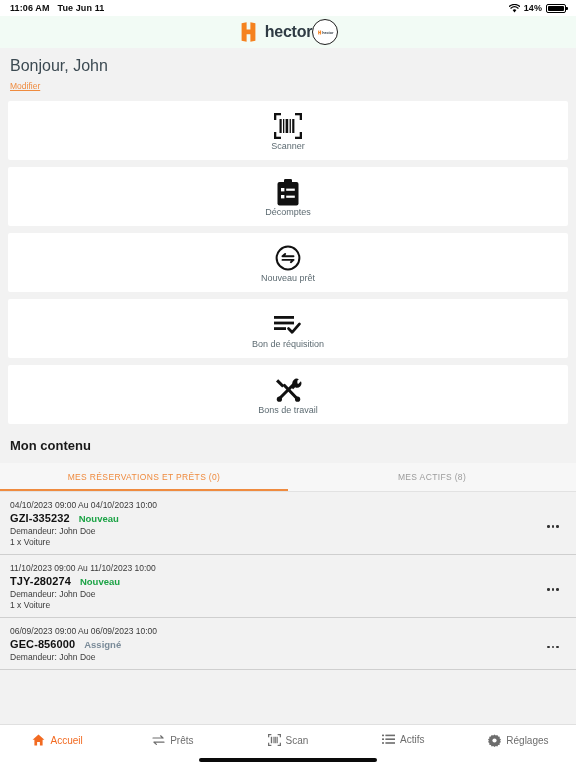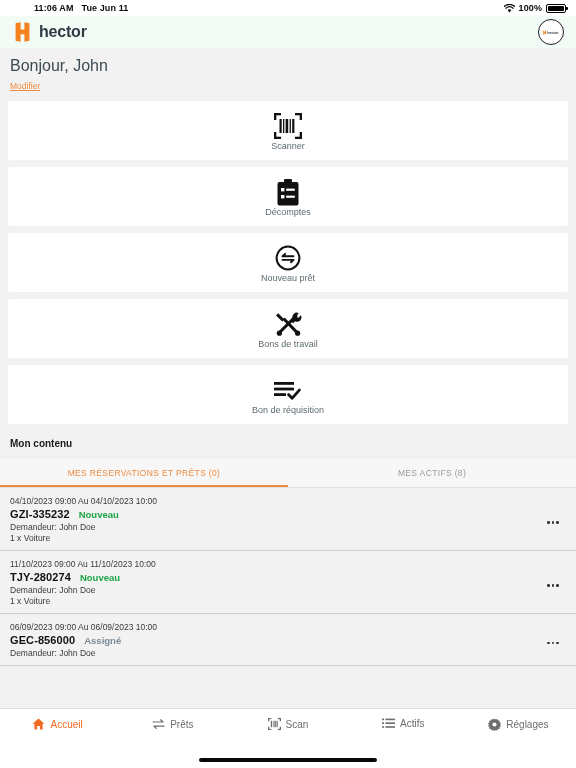--- a/index.html
+++ b/index.html
@@ -16,21 +16,20 @@
     height: 16px;
     background: #ffffff;
     display: flex;
     align-items: center;
     justify-content: space-between;
     padding: 0 10px;
     font-size: 9px;
     font-weight: bold;
     color: #0b0b0b;
     letter-spacing: .1px;
-    margin-left: 24px;
   }
   .sb-left { display: flex; align-items: center; gap: 8px; }
   .sb-right { display: flex; align-items: center; gap: 4px; }
   .wifi-icon { display: inline-block; width: 11px; height: 9px; position: relative; }
   .wifi-icon svg { display: block; }
   .batt {
     width: 20px; height: 9px;
     border: 1px solid #000; border-radius: 2px;
     position: relative; display: inline-block;
   }
@@ -39,21 +38,21 @@
     width: 2px; height: 3px; background: #000; border-radius: 0 1px 1px 0;
   }
   .batt-fill { position: absolute; left: 1px; top: 1px; bottom: 1px; width: 16px; background: #000; border-radius: 1px; }
 
   
   .appheader {
     height: 32px;
     background: #f2fbf5;
     display: flex;
     align-items: center;
-    justify-content: space-between;
+    justify-content: center;
     padding: 0 12px 0 14px;
   }
   .brand { display: flex; align-items: center; gap: 8px; }
   .logo-h { width: 17px; height: 20px; display: block; }
   .brand-name {
     font-size: 16px; font-weight: bold; color: #2f3b44; letter-spacing: -.2px;
   }
   .avatar-btn {
     width: 26px; height: 26px; border-radius: 50%;
     border: 1.4px solid #1d1d1d; background: #ffffff;
@@ -90,21 +89,21 @@
     border-radius: 2px;
     display: flex; flex-direction: column;
     align-items: center; justify-content: space-between;
     padding: 10px 4px 9px 4px;
   }
   .tile-icon { height: 30px; display: flex; align-items: center; justify-content: center; }
   .tile-label { font-size: 9px; color: #5d6b72; text-align: center; }
 
   
   .section-title {
-    font-size: 10px; font-weight: bold; color: #1a1a1a;
+    font-size: 13px; font-weight: bold; color: #1a1a1a;
     padding: 14px 10px 0 10px;
   }
   .tabs {
     display: flex; margin-top: 10px;
     background: #f7f7f7;
     border-bottom: 1px solid #e2e2e2;
   }
   .tab {
     flex: 1 1 0; text-align: center;
     font-size: 8.5px; letter-spacing: .35px;
@@ -134,21 +133,21 @@
   .kebab {
     width: 26px; align-self: center;
     display: flex; align-items: center; justify-content: center;
     gap: 2px; padding-top: 6px;
   }
   .kebab span { width: 2.5px; height: 2.5px; background: #343434; border-radius: 50%; display: block; }
 
   
   .bottomnav {
     position: absolute; left: 0; right: 0; bottom: 0;
-    height: 60px; background: #ffffff;
+    height: 44px; background: #ffffff;
     border-top: 1px solid #e0e0e0;
     display: flex; align-items: flex-start;
     padding-top: 9px;
   }
   .navitem {
     flex: 1 1 0;
     display: flex; align-items: center; justify-content: center; gap: 5px;
     font-size: 10px; color: #6d6d6d;
   }
   .navitem.active { color: #f26a21; }
@@ -167,21 +166,21 @@
     <span>Tue Jun 11</span>
   </div>
   <div class="sb-right">
     <span class="wifi-icon">
       <svg width="11" height="9" viewBox="0 0 11 9">
         <path d="M5.5 8.4 L3.6 6.1 A3 3 0 0 1 7.4 6.1 Z" fill="#000"></path>
         <path d="M1.9 4.2 A5.6 5.6 0 0 1 9.1 4.2" stroke="#000" stroke-width="1.25" fill="none" stroke-linecap="round"></path>
         <path d="M0.4 2.3 A8 8 0 0 1 10.6 2.3" stroke="#000" stroke-width="1.25" fill="none" stroke-linecap="round"></path>
       </svg>
     </span>
-    <span>100%</span>
+    <span>14%</span>
     <span class="batt">
         <span class="batt-fill"></span>
       </span>
   </div>
 </div>
 
 <div class="appheader">
   <div class="brand">
     <span>
       <svg class="logo-h" viewBox="0 0 17 20">
@@ -251,48 +250,48 @@
         <svg width="26" height="26" viewBox="0 0 26 26">
           <circle cx="13" cy="13" r="11.4" fill="none" stroke="#111" stroke-width="2"></circle>
           <path d="M7.5 11.3 h11 M7.5 11.3 l2.6 -2.3 M18.5 14.9 h-11 M18.5 14.9 l-2.6 2.3" stroke="#111" stroke-width="1.9" fill="none" stroke-linecap="round" stroke-linejoin="round"></path>
         </svg>
       </div>
       <div class="tile-label">Nouveau prêt</div>
     </div>
 
     <div class="tile">
       <div class="tile-icon">
-        <svg width="27" height="26" viewBox="0 0 27 26">
-          <g stroke="#111" stroke-width="3.1" stroke-linecap="round">
-            <line x1="4.5" y1="21.5" x2="21" y2="5"></line>
-          </g>
-          <g stroke="#111" stroke-width="3.1" stroke-linecap="round">
-            <line x1="22" y1="21.5" x2="9.5" y2="8.5"></line>
-          </g>
-          <path d="M3.2 2.2 L9.4 8.4 L7.2 10.6 L1 4.4 Z" fill="#111"></path>
-          <path d="M23.8 2.2 a4.4 4.4 0 0 0 -6 5.8 l-2 2 2.3 2.3 2 -2 a4.4 4.4 0 0 0 5.8 -6 l-2.7 2.7 -2.1 -2.1 Z" fill="#111"></path>
-          <circle cx="22.6" cy="22.2" r="2.6" fill="#111"></circle>
-          <circle cx="4.4" cy="22.2" r="2.6" fill="#111"></circle>
-        </svg>
-      </div>
-      <div class="tile-label">Bons de travail</div>
-    </div>
-
-    <div class="tile">
-      <div class="tile-icon">
         <svg width="28" height="22" viewBox="0 0 28 22">
           <g fill="#111">
             <rect x="0" y="3" width="20" height="2.8"></rect>
             <rect x="0" y="8.6" width="20" height="2.8"></rect>
             <rect x="0" y="14.2" width="12" height="2.8"></rect>
           </g>
           <path d="M14.5 15.5 l3.6 3.8 l7.4 -8.4" stroke="#111" stroke-width="2.7" fill="none" stroke-linecap="round" stroke-linejoin="round"></path>
         </svg>
       </div>
       <div class="tile-label">Bon de réquisition</div>
+    </div>
+
+    <div class="tile">
+      <div class="tile-icon">
+        <svg width="27" height="26" viewBox="0 0 27 26">
+          <g stroke="#111" stroke-width="3.1" stroke-linecap="round">
+            <line x1="4.5" y1="21.5" x2="21" y2="5"></line>
+          </g>
+          <g stroke="#111" stroke-width="3.1" stroke-linecap="round">
+            <line x1="22" y1="21.5" x2="9.5" y2="8.5"></line>
+          </g>
+          <path d="M3.2 2.2 L9.4 8.4 L7.2 10.6 L1 4.4 Z" fill="#111"></path>
+          <path d="M23.8 2.2 a4.4 4.4 0 0 0 -6 5.8 l-2 2 2.3 2.3 2 -2 a4.4 4.4 0 0 0 5.8 -6 l-2.7 2.7 -2.1 -2.1 Z" fill="#111"></path>
+          <circle cx="22.6" cy="22.2" r="2.6" fill="#111"></circle>
+          <circle cx="4.4" cy="22.2" r="2.6" fill="#111"></circle>
+        </svg>
+      </div>
+      <div class="tile-label">Bons de travail</div>
     </div>
 
   </div>
 
   <div class="section-title">Mon contenu</div>
 
   <div class="tabs">
     <div class="tab active">MES RÉSERVATIONS ET PRÊTS (0)</div>
     <div class="tab">MES ACTIFS (8)</div>
   </div>

